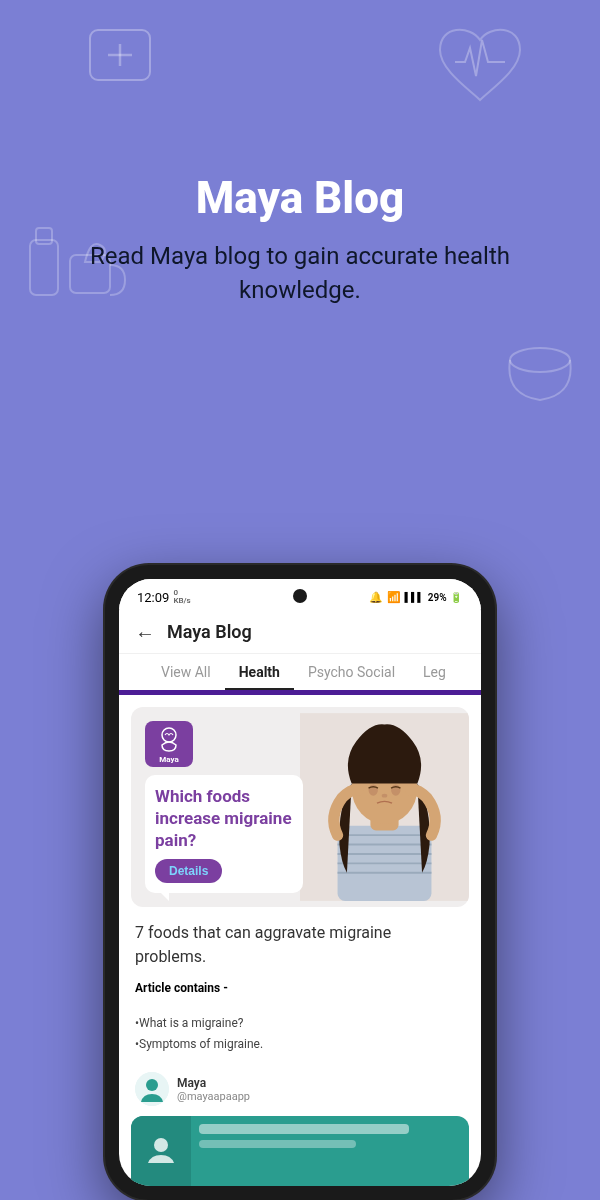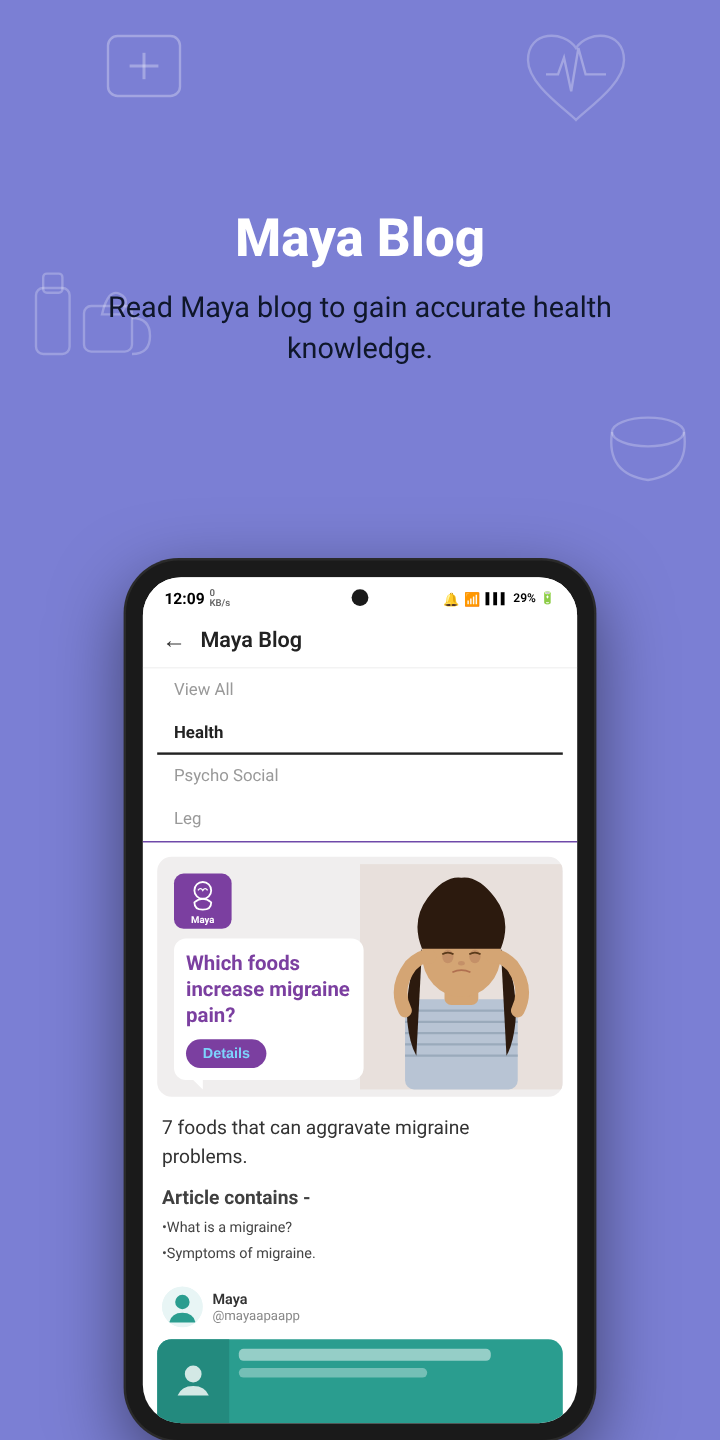--- a/index.html
+++ b/index.html
@@ -80,24 +80,23 @@
 
     .app-title {
       font-size: 18px;
       font-weight: 600;
       color: #222;
     }
 
     
     .tabs-bar {
       display: flex;
-      padding: 0 12px;
-      border-bottom: 1px solid #4c1d95;
-      overflow: hidden;
-      flex-direction: column;
+      padding: 0 28px;
+      border-bottom: 5px solid #4c1d95;
+      overflow: hidden;
     }
 
     .tab-item {
       padding: 10px 14px;
       font-size: 14px;
       color: #999;
       white-space: nowrap;
       cursor: pointer;
       position: relative;
     }
@@ -207,24 +206,24 @@
     }
 
     .article-desc {
       font-size: 16px;
       color: #333;
       line-height: 1.5;
       margin-bottom: 12px;
     }
 
     .article-contains {
-      font-size: 16px;
+      font-size: 12px;
       font-weight: 700;
-      color: #404040;
-      margin-bottom: 6px;
+      color: #000000;
+      margin-bottom: 18px;
     }
 
     .article-bullets {
       font-size: 12px;
       color: #444;
       line-height: 1.7;
     }
 
     
     .author-row {
@@ -351,21 +350,21 @@
     <p class="hero-subtitle">Read Maya blog to gain accurate health knowledge.</p>
   </div>
 
   <div class="phone-wrapper">
     <div class="phone-outer">
       <div class="phone-inner">
         <div class="notch-dot"></div>
 
         <div class="status-bar">
           <div style="display:flex;align-items:center;gap:4px;">
-            <span style="font-size:13px;font-weight:700;">12:09</span>
+            <span style="font-size:13px;font-weight:400;">12:09</span>
             <span style="font-size:8px;color:#666;line-height:1;">0<br>KB/s</span>
           </div>
           <div style="width:14px;"></div>
           <div class="status-icons">
             <span style="font-size:11px;">🔔</span>
             <span style="font-size:11px;">📶</span>
             <span style="font-size:9px;">▌▌▌</span>
             <span style="font-size:10px;font-weight:600;">29%</span>
             <span style="font-size:10px;">🔋</span>
           </div>

